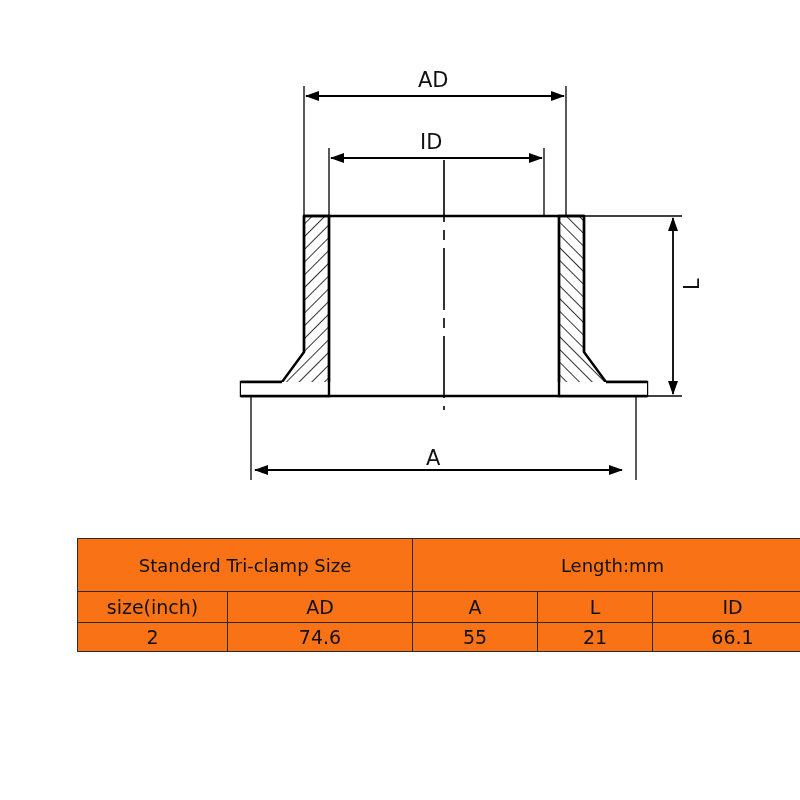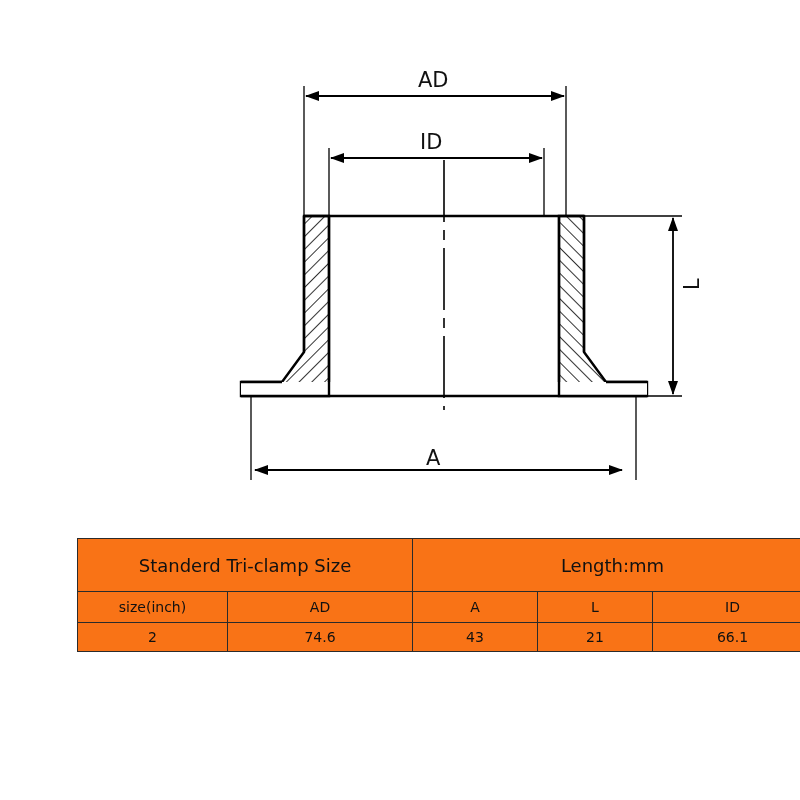--- a/index.html
+++ b/index.html
@@ -45,21 +45,21 @@
     top: 538px;
     width: 735px;
     border-collapse: collapse;
     table-layout: fixed;
     background: #f97316;
   }
   #spec-table td {
     border: 1px solid #2b2b2b;
     text-align: center;
     font-family: "DejaVu Sans", sans-serif;
-    font-size: 14px;
+    font-size: 19px;
     color: #111;
     padding: 0;
     height: 28px;
     vertical-align: middle;
   }
   #spec-table tr.title-row td {
     height: 52px;
     font-size: 18px;
   }
   #spec-table tr.head-row td { height: 30px; }
@@ -159,20 +159,20 @@
       <tr class="head-row">
         <td>size(inch)</td>
         <td>AD</td>
         <td>A</td>
         <td>L</td>
         <td>ID</td>
       </tr>
       <tr class="data-row">
         <td>2</td>
         <td>74.6</td>
-        <td>43</td>
+        <td>55</td>
         <td>21</td>
         <td>66.1</td>
       </tr>
     </tbody>
   </table>
 
 </div>
 
 </body></html>

